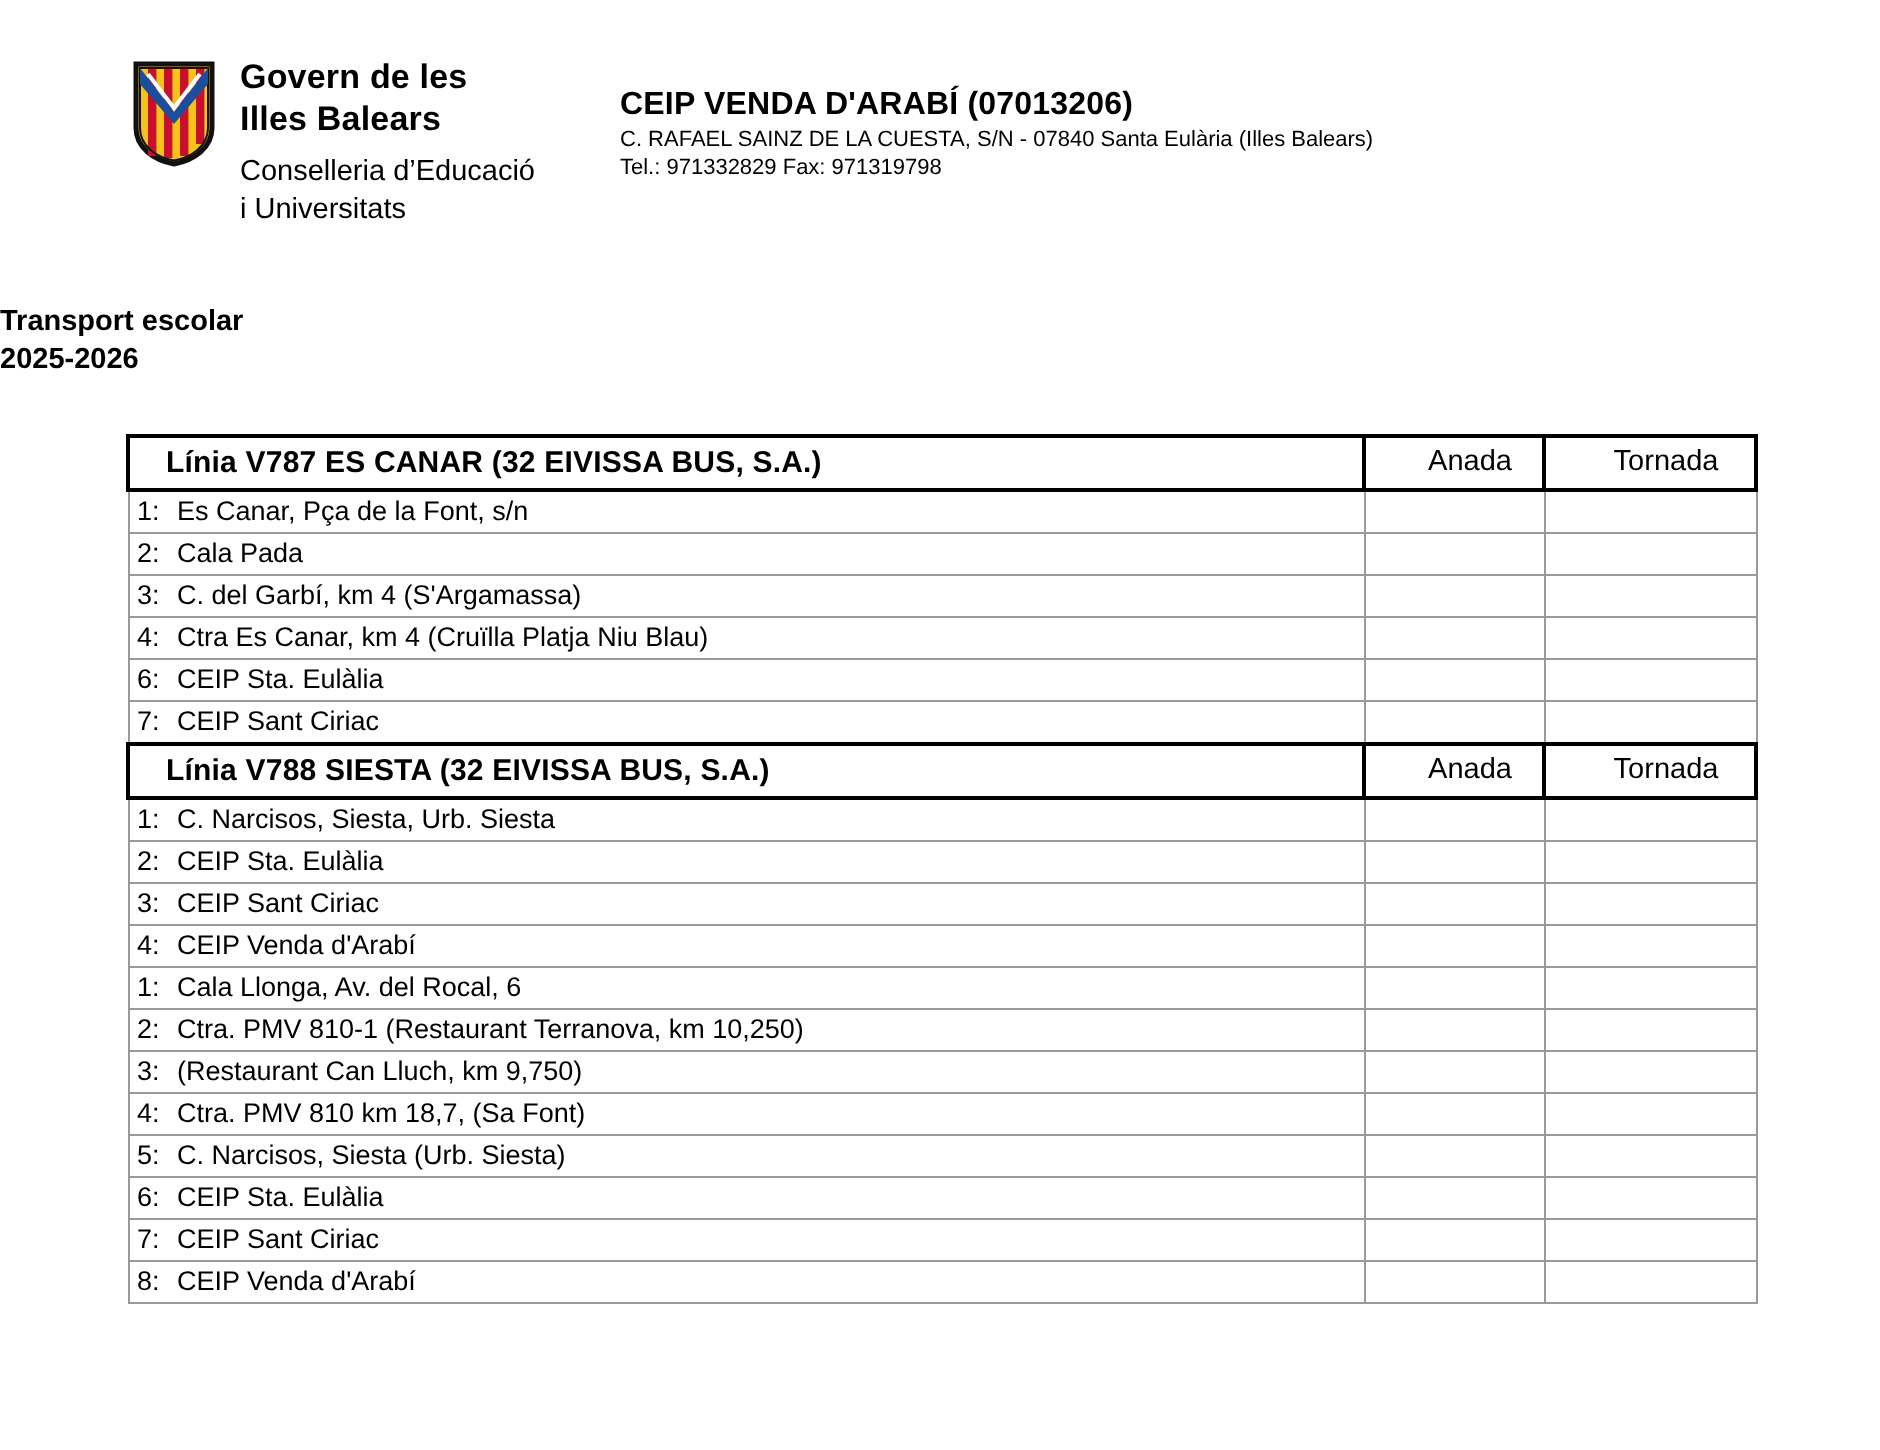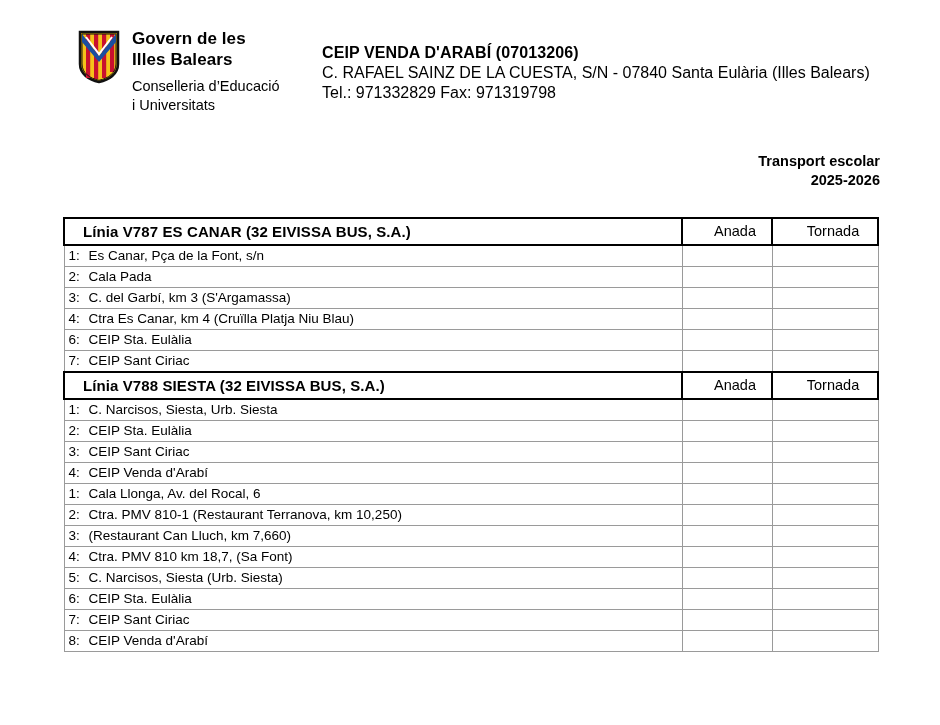--- a/index.html
+++ b/index.html
@@ -13,21 +13,21 @@
     font-family: "Liberation Sans", sans-serif;
     color: #000000;
     position: relative;
     overflow: hidden;
   }
 
   
   .header {
     display: flex;
     align-items: flex-start;
-    padding: 28px 0 0 16px;
+    padding: 28px 0 0 4px;
   }
   .logo-block {
     width: 300px;
     display: flex;
     align-items: flex-start;
     padding-left: 62px;
     box-sizing: border-box;
   }
   .shield {
     width: 42px;
@@ -54,27 +54,27 @@
   .school-block {
     margin-left: 6px;
     padding-top: 16px;
   }
   .school-name {
     font-size: 16px;
     font-weight: bold;
     letter-spacing: 0.1px;
   }
   .school-addr, .school-phone {
-    font-size: 16px;
+    font-size: 11px;
     margin-top: 2px;
   }
 
   
   .doc-title {
-    text-align: right;
+    text-align: left;
     font-size: 14.5px;
     font-weight: bold;
     margin-top: 38px;
     line-height: 1.35;
     padding-right: 60px;
   }
 
   
   .table-wrap {
     margin: 26px auto 0 auto;
@@ -186,21 +186,21 @@
           <td class="stop-cell"><span class="stop-num">1:</span><span class="stop-text">Es Canar, Pça de la Font, s/n</span></td>
           <td class="blank-cell"></td>
           <td class="blank-cell"></td>
         </tr>
         <tr class="stop-row">
           <td class="stop-cell"><span class="stop-num">2:</span><span class="stop-text">Cala Pada</span></td>
           <td class="blank-cell"></td>
           <td class="blank-cell"></td>
         </tr>
         <tr class="stop-row">
-          <td class="stop-cell"><span class="stop-num">3:</span><span class="stop-text">C. del Garbí, km 3 (S'Argamassa)</span></td>
+          <td class="stop-cell"><span class="stop-num">3:</span><span class="stop-text">C. del Garbí, km 4 (S'Argamassa)</span></td>
           <td class="blank-cell"></td>
           <td class="blank-cell"></td>
         </tr>
         <tr class="stop-row">
           <td class="stop-cell"><span class="stop-num">4:</span><span class="stop-text">Ctra Es Canar, km 4 (Cruïlla Platja Niu Blau)</span></td>
           <td class="blank-cell"></td>
           <td class="blank-cell"></td>
         </tr>
         <tr class="stop-row">
           <td class="stop-cell"><span class="stop-num">6:</span><span class="stop-text">CEIP Sta. Eulàlia</span></td>
@@ -241,21 +241,21 @@
           <td class="stop-cell"><span class="stop-num">1:</span><span class="stop-text">Cala Llonga, Av. del Rocal, 6</span></td>
           <td class="blank-cell"></td>
           <td class="blank-cell"></td>
         </tr>
         <tr class="stop-row">
           <td class="stop-cell"><span class="stop-num">2:</span><span class="stop-text">Ctra. PMV 810-1 (Restaurant Terranova, km 10,250)</span></td>
           <td class="blank-cell"></td>
           <td class="blank-cell"></td>
         </tr>
         <tr class="stop-row">
-          <td class="stop-cell"><span class="stop-num">3:</span><span class="stop-text">(Restaurant Can Lluch, km 7,660)</span></td>
+          <td class="stop-cell"><span class="stop-num">3:</span><span class="stop-text">(Restaurant Can Lluch, km 9,750)</span></td>
           <td class="blank-cell"></td>
           <td class="blank-cell"></td>
         </tr>
         <tr class="stop-row">
           <td class="stop-cell"><span class="stop-num">4:</span><span class="stop-text">Ctra. PMV 810 km 18,7, (Sa Font)</span></td>
           <td class="blank-cell"></td>
           <td class="blank-cell"></td>
         </tr>
         <tr class="stop-row">
           <td class="stop-cell"><span class="stop-num">5:</span><span class="stop-text">C. Narcisos, Siesta (Urb. Siesta)</span></td>

